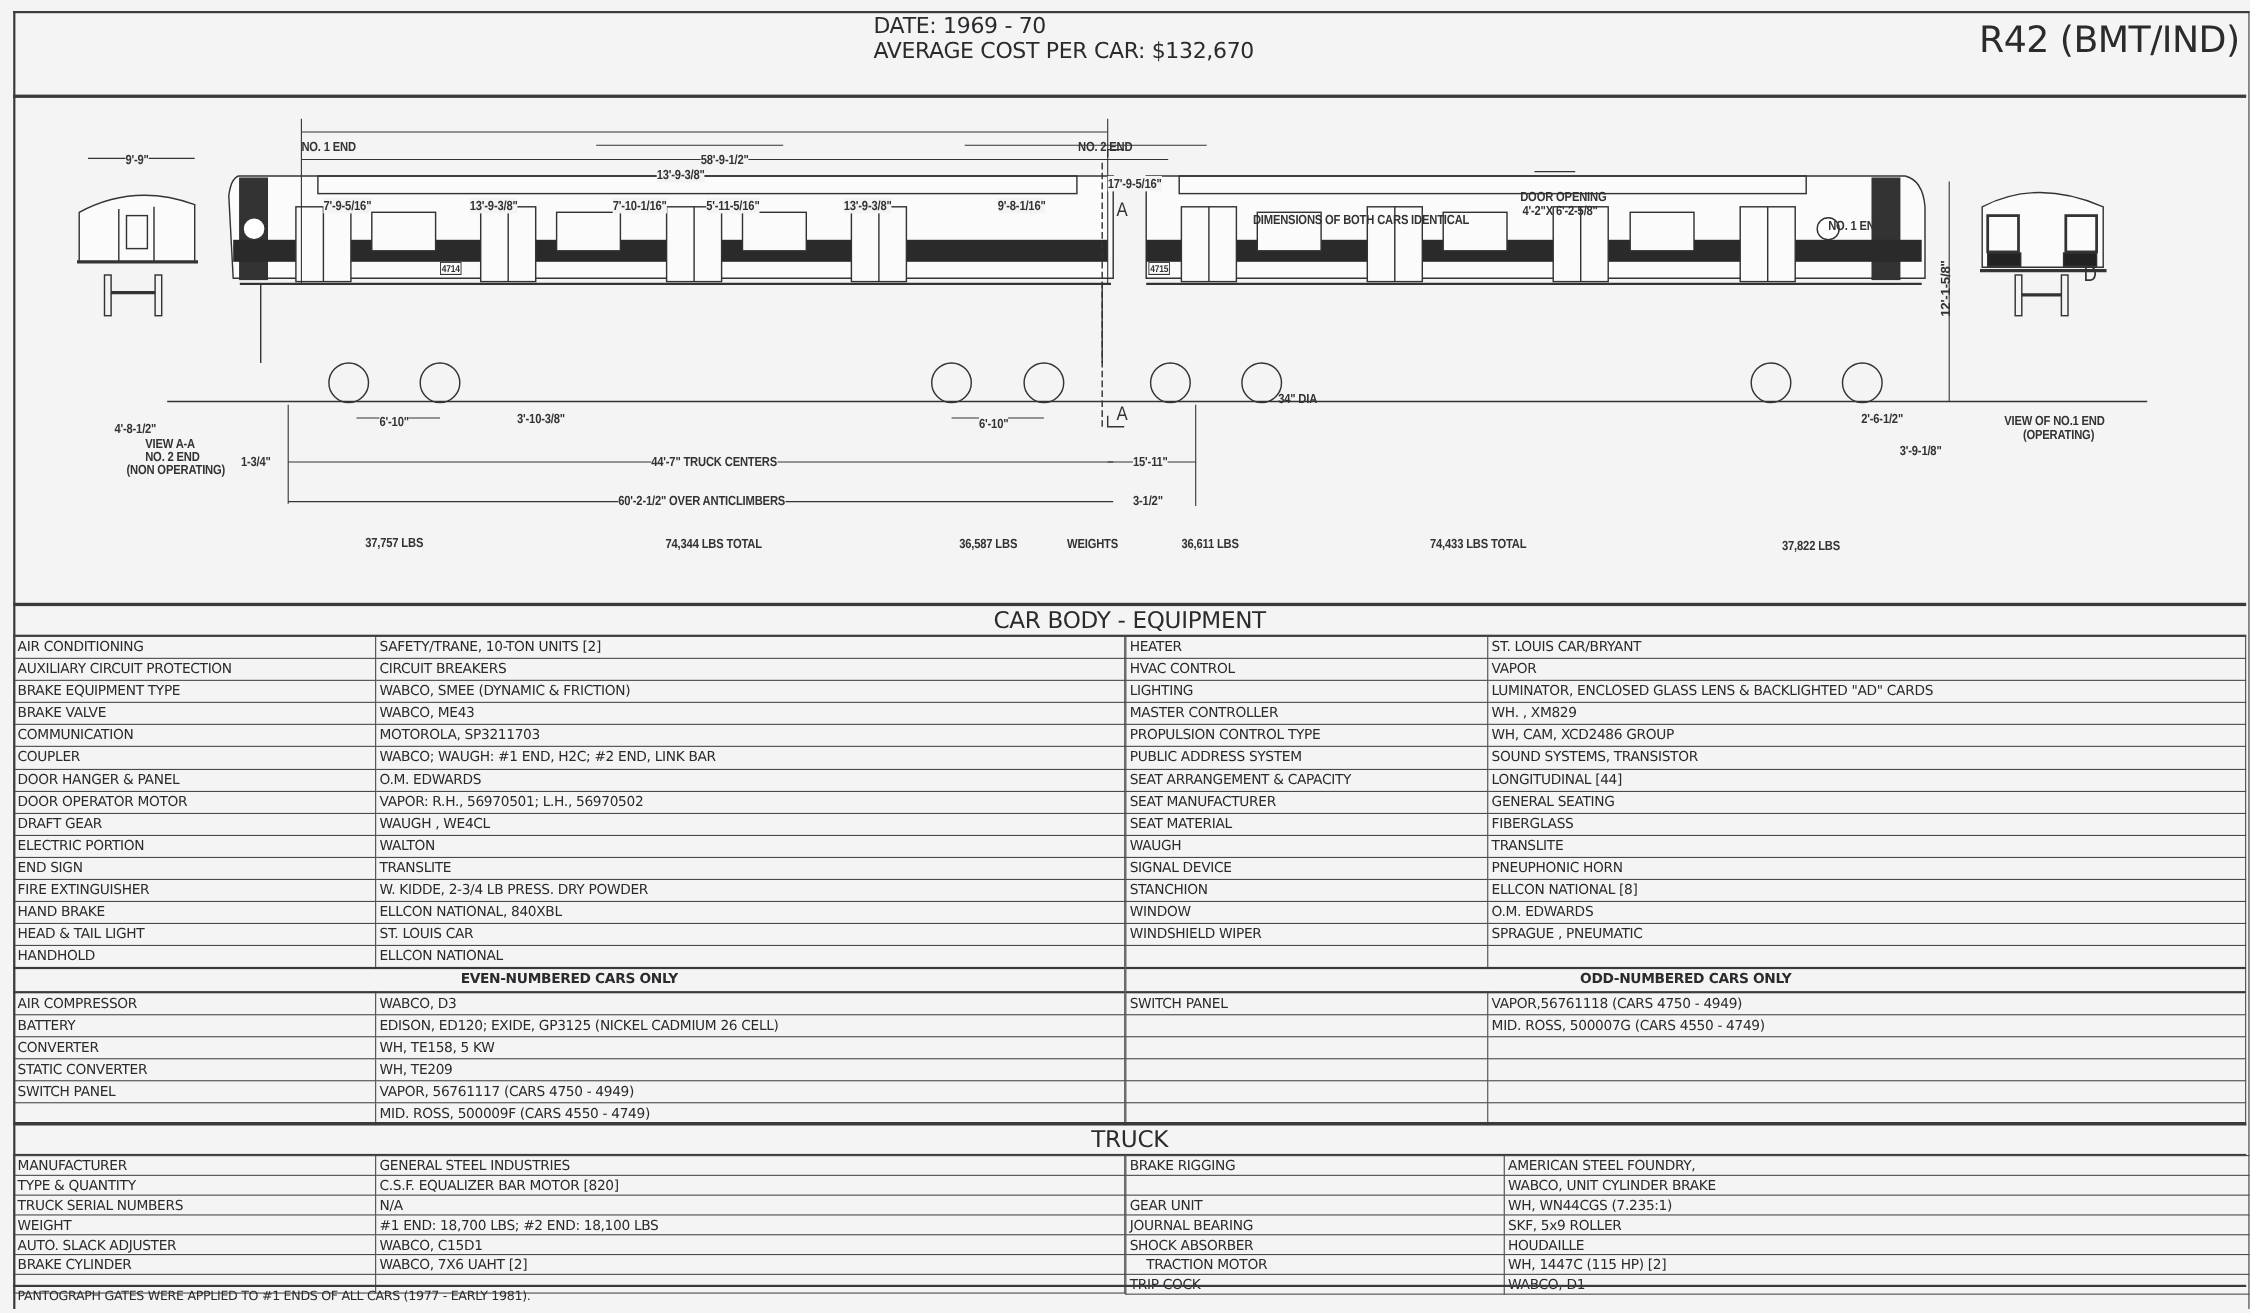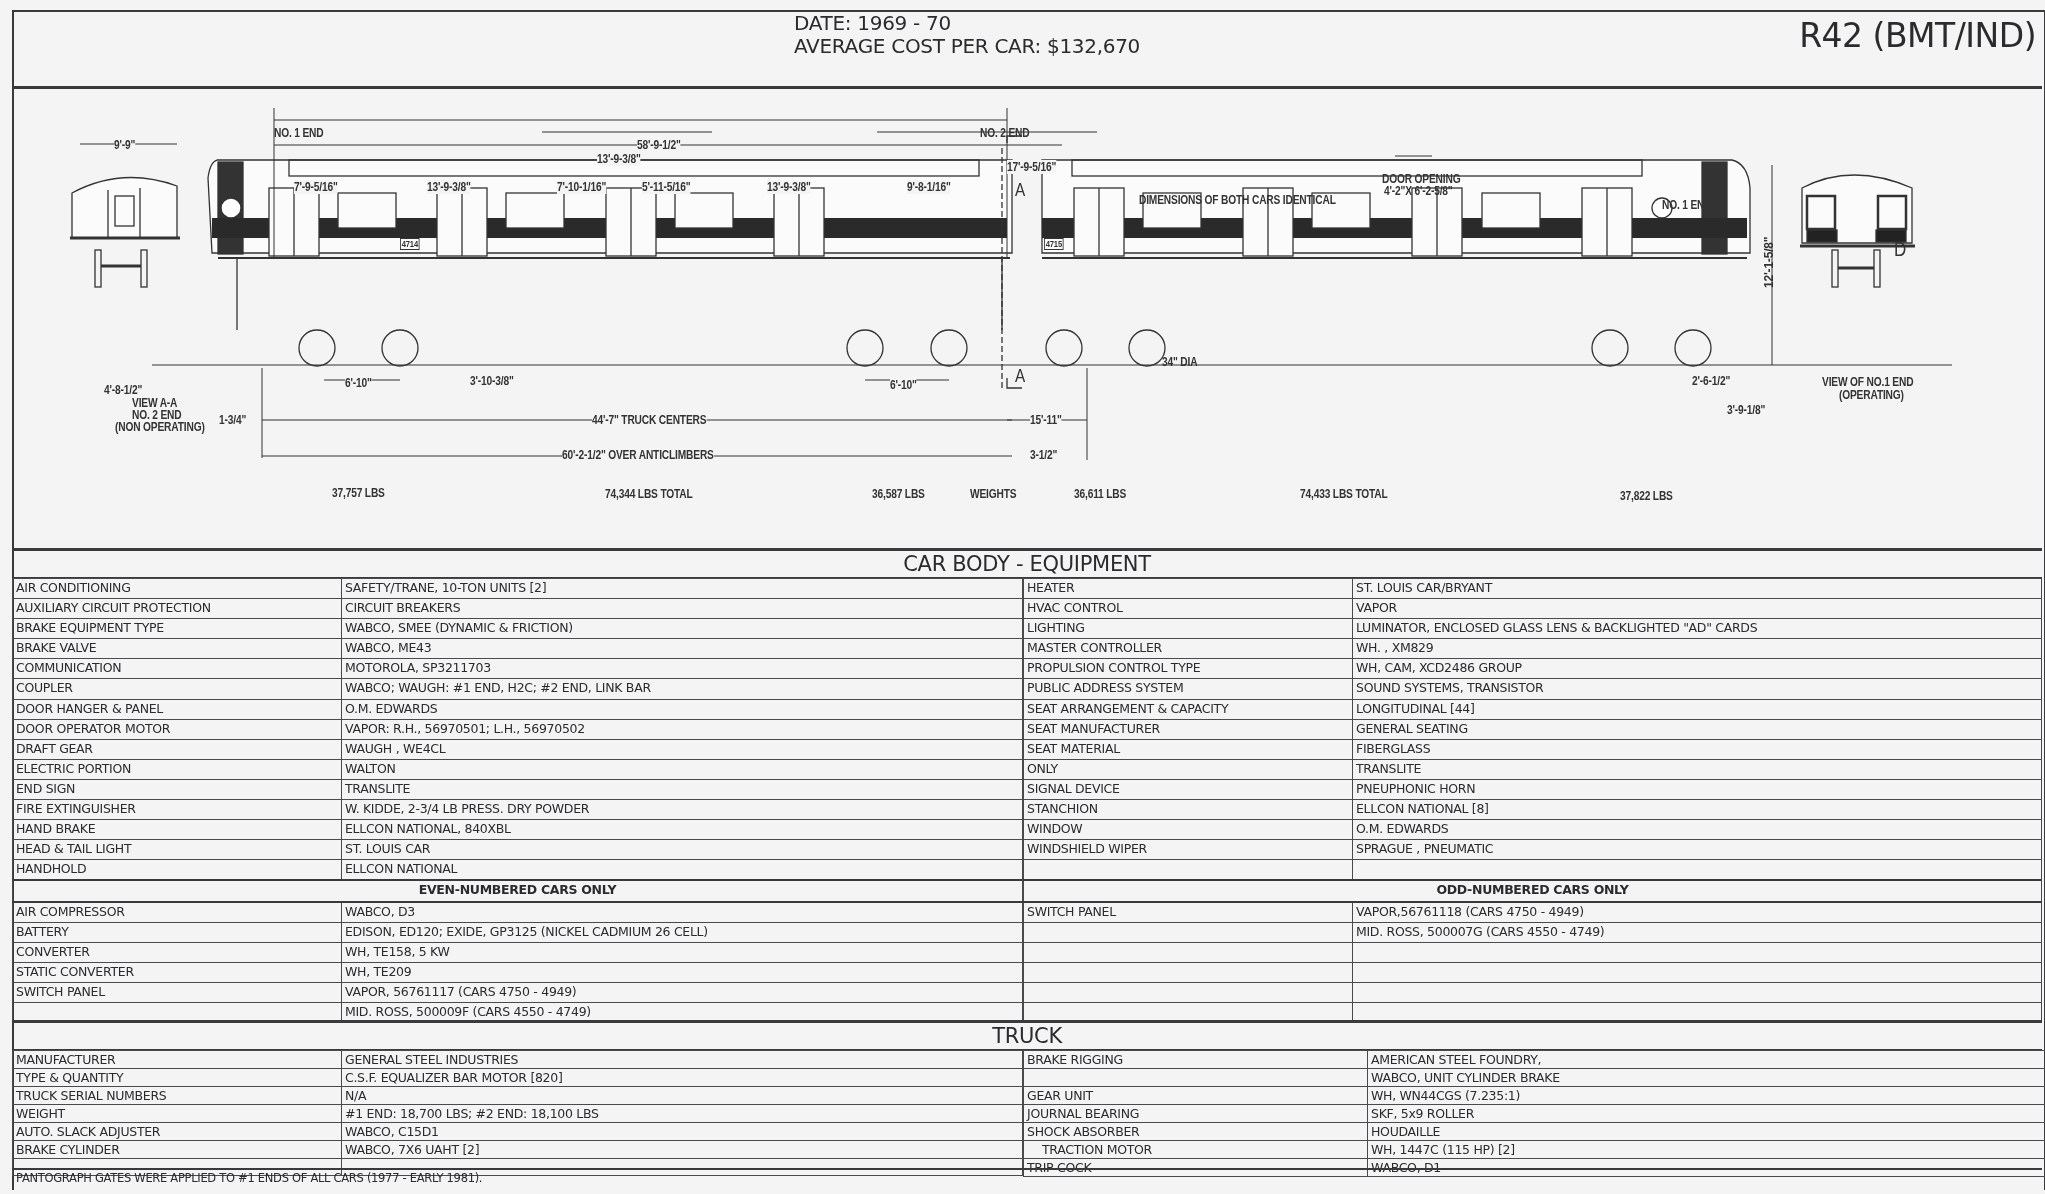--- a/index.html
+++ b/index.html
@@ -321,21 +321,21 @@
       </tr>
       <tr>
         <td class="k" style="height: 19.1px;">SEAT MANUFACTURER</td>
         <td class="v" style="height: 19.1px;">GENERAL SEATING</td>
       </tr>
       <tr>
         <td class="k" style="height: 19.1px;">SEAT MATERIAL</td>
         <td class="v" style="height: 19.1px;">FIBERGLASS</td>
       </tr>
       <tr>
-        <td class="k" style="height: 19.1px;">ONLY</td>
+        <td class="k" style="height: 19.1px;">WAUGH</td>
         <td class="v" style="height: 19.1px;">TRANSLITE</td>
       </tr>
       <tr>
         <td class="k" style="height: 19.1px;">SIGNAL DEVICE</td>
         <td class="v" style="height: 19.1px;">PNEUPHONIC HORN</td>
       </tr>
       <tr>
         <td class="k" style="height: 19.1px;">STANCHION</td>
         <td class="v" style="height: 19.1px;">ELLCON NATIONAL [8]</td>
       </tr>

